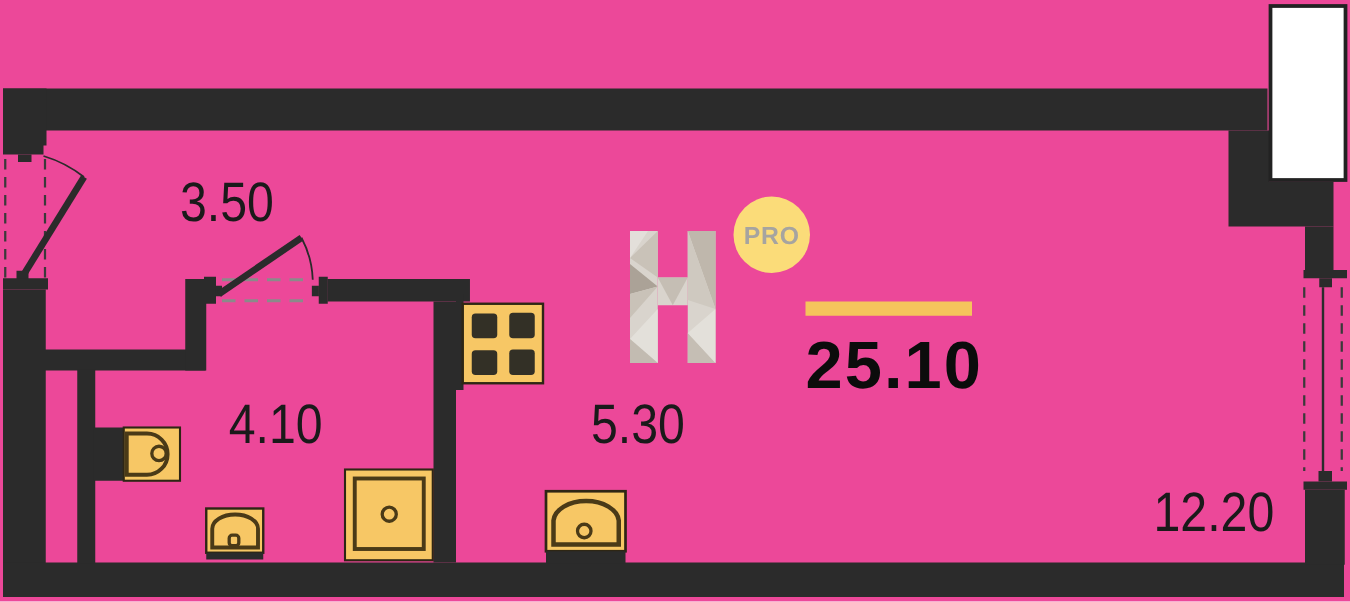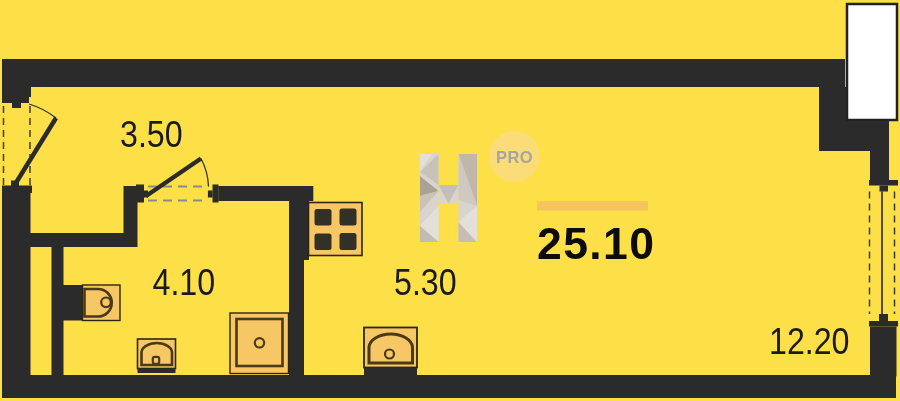--- a/index.html
+++ b/index.html
@@ -1,16 +1,16 @@
 <!DOCTYPE html>
 <html><head>
 <meta charset="utf-8">
 <style>
 html,body{margin:0;padding:0;background:#ffffff;}
-#plan{position:relative;width:900px;height:401px;overflow:hidden;background:#fde047;}
+#plan{position:relative;width:900px;height:401px;overflow:hidden;background:#ec4899;}
 svg{display:block;filter:blur(0.5px);}
 text{font-family:"Liberation Sans",sans-serif;}
 </style>
 </head>
 <body>
 
 <div id="plan">
 <svg width="900" height="401" viewBox="0 0 900 401">
 <defs></defs>
 

